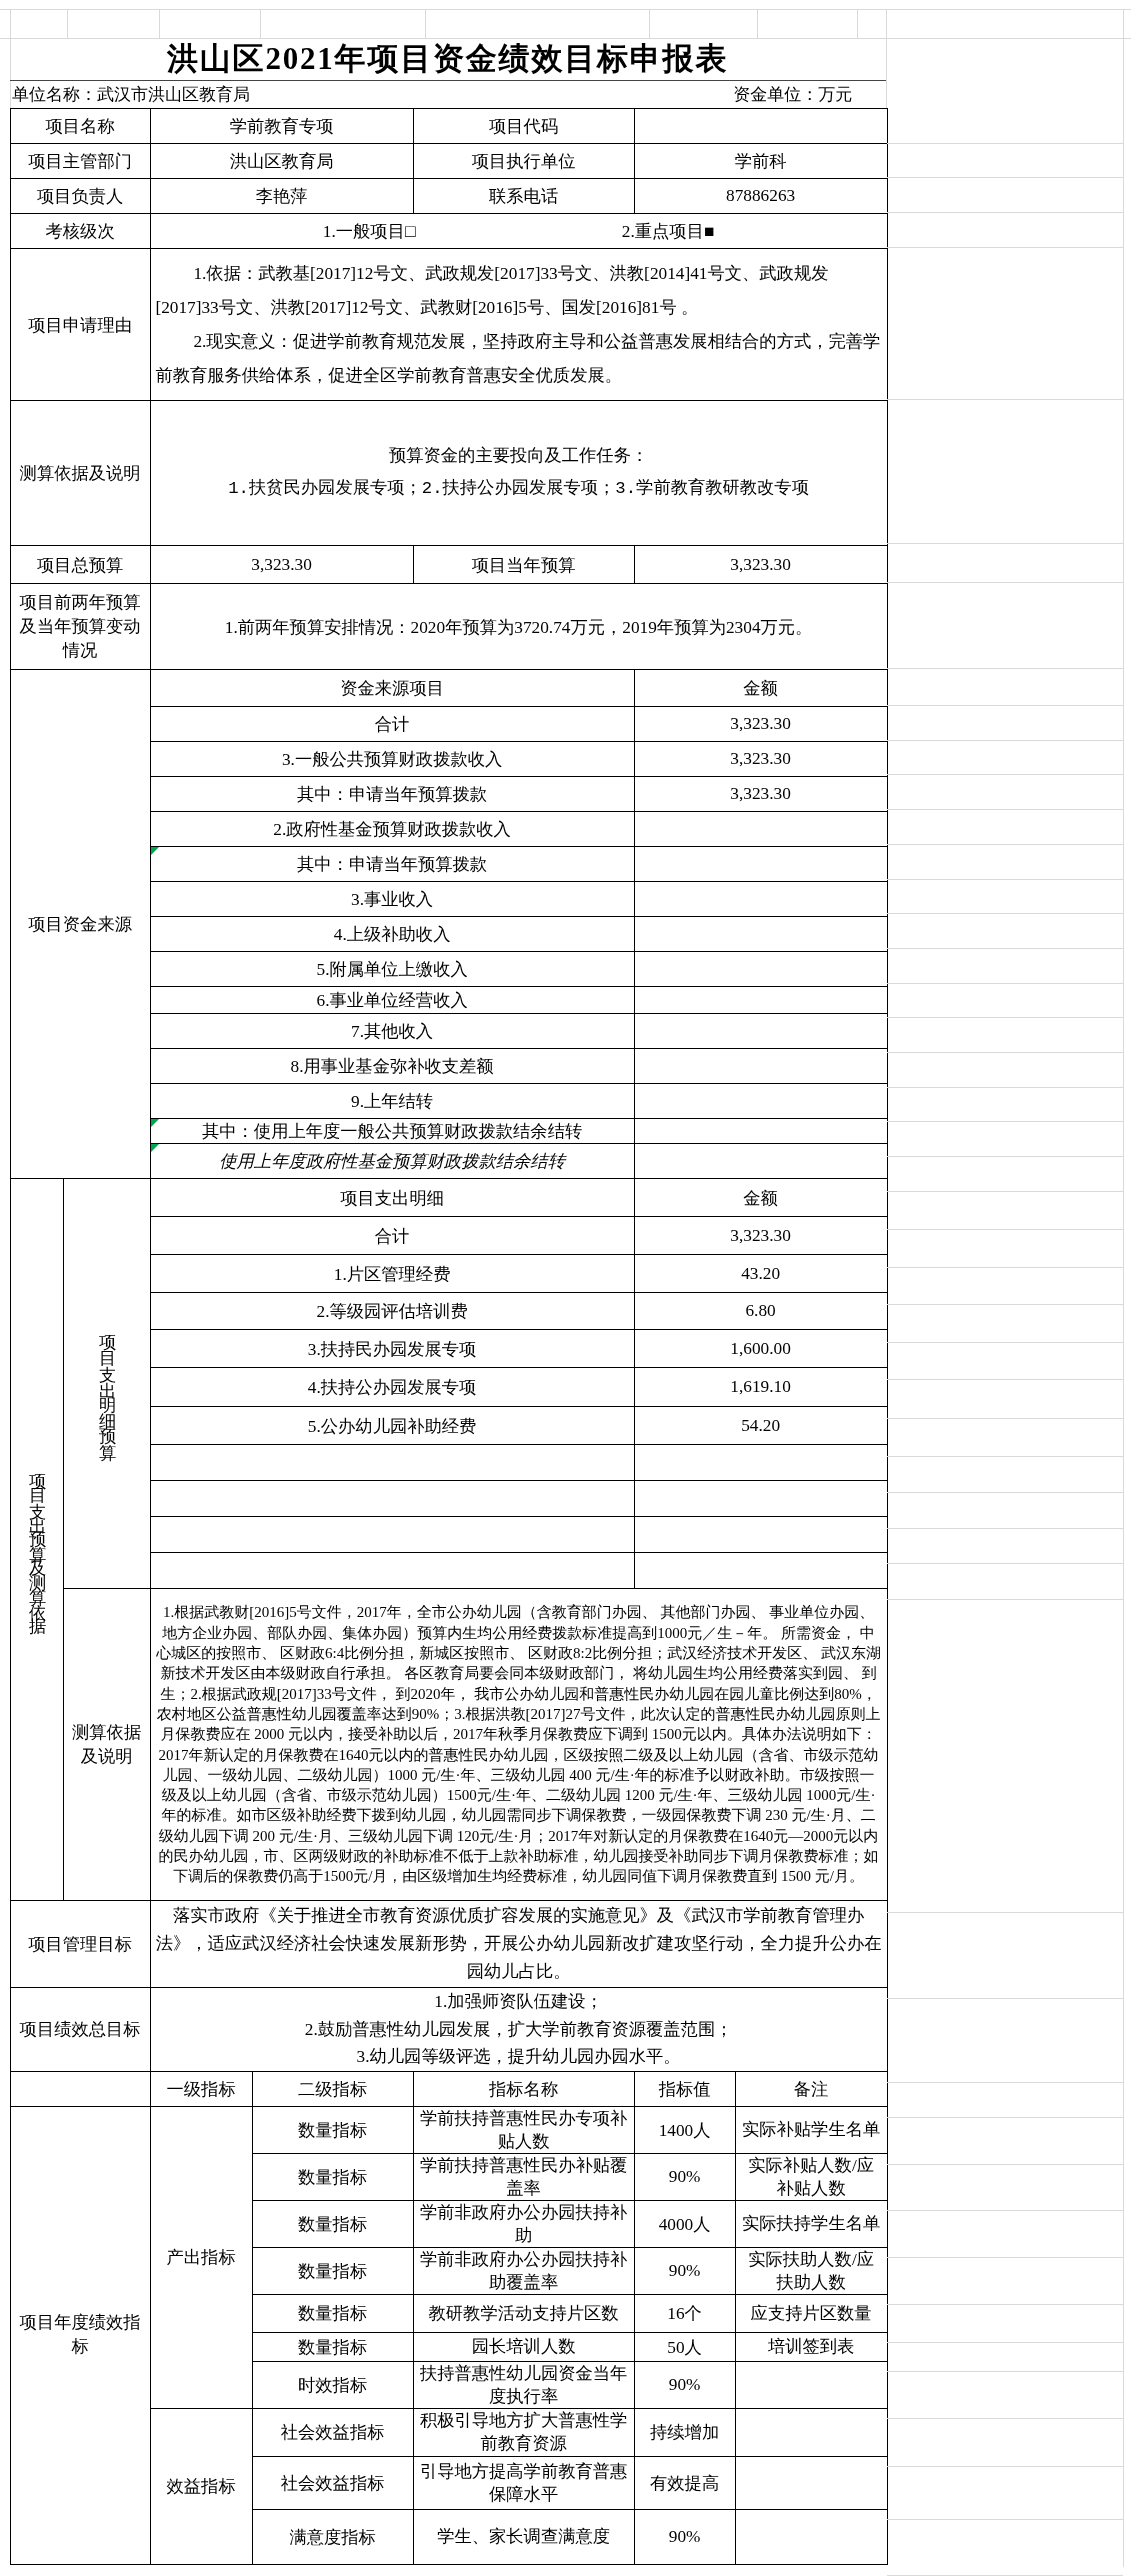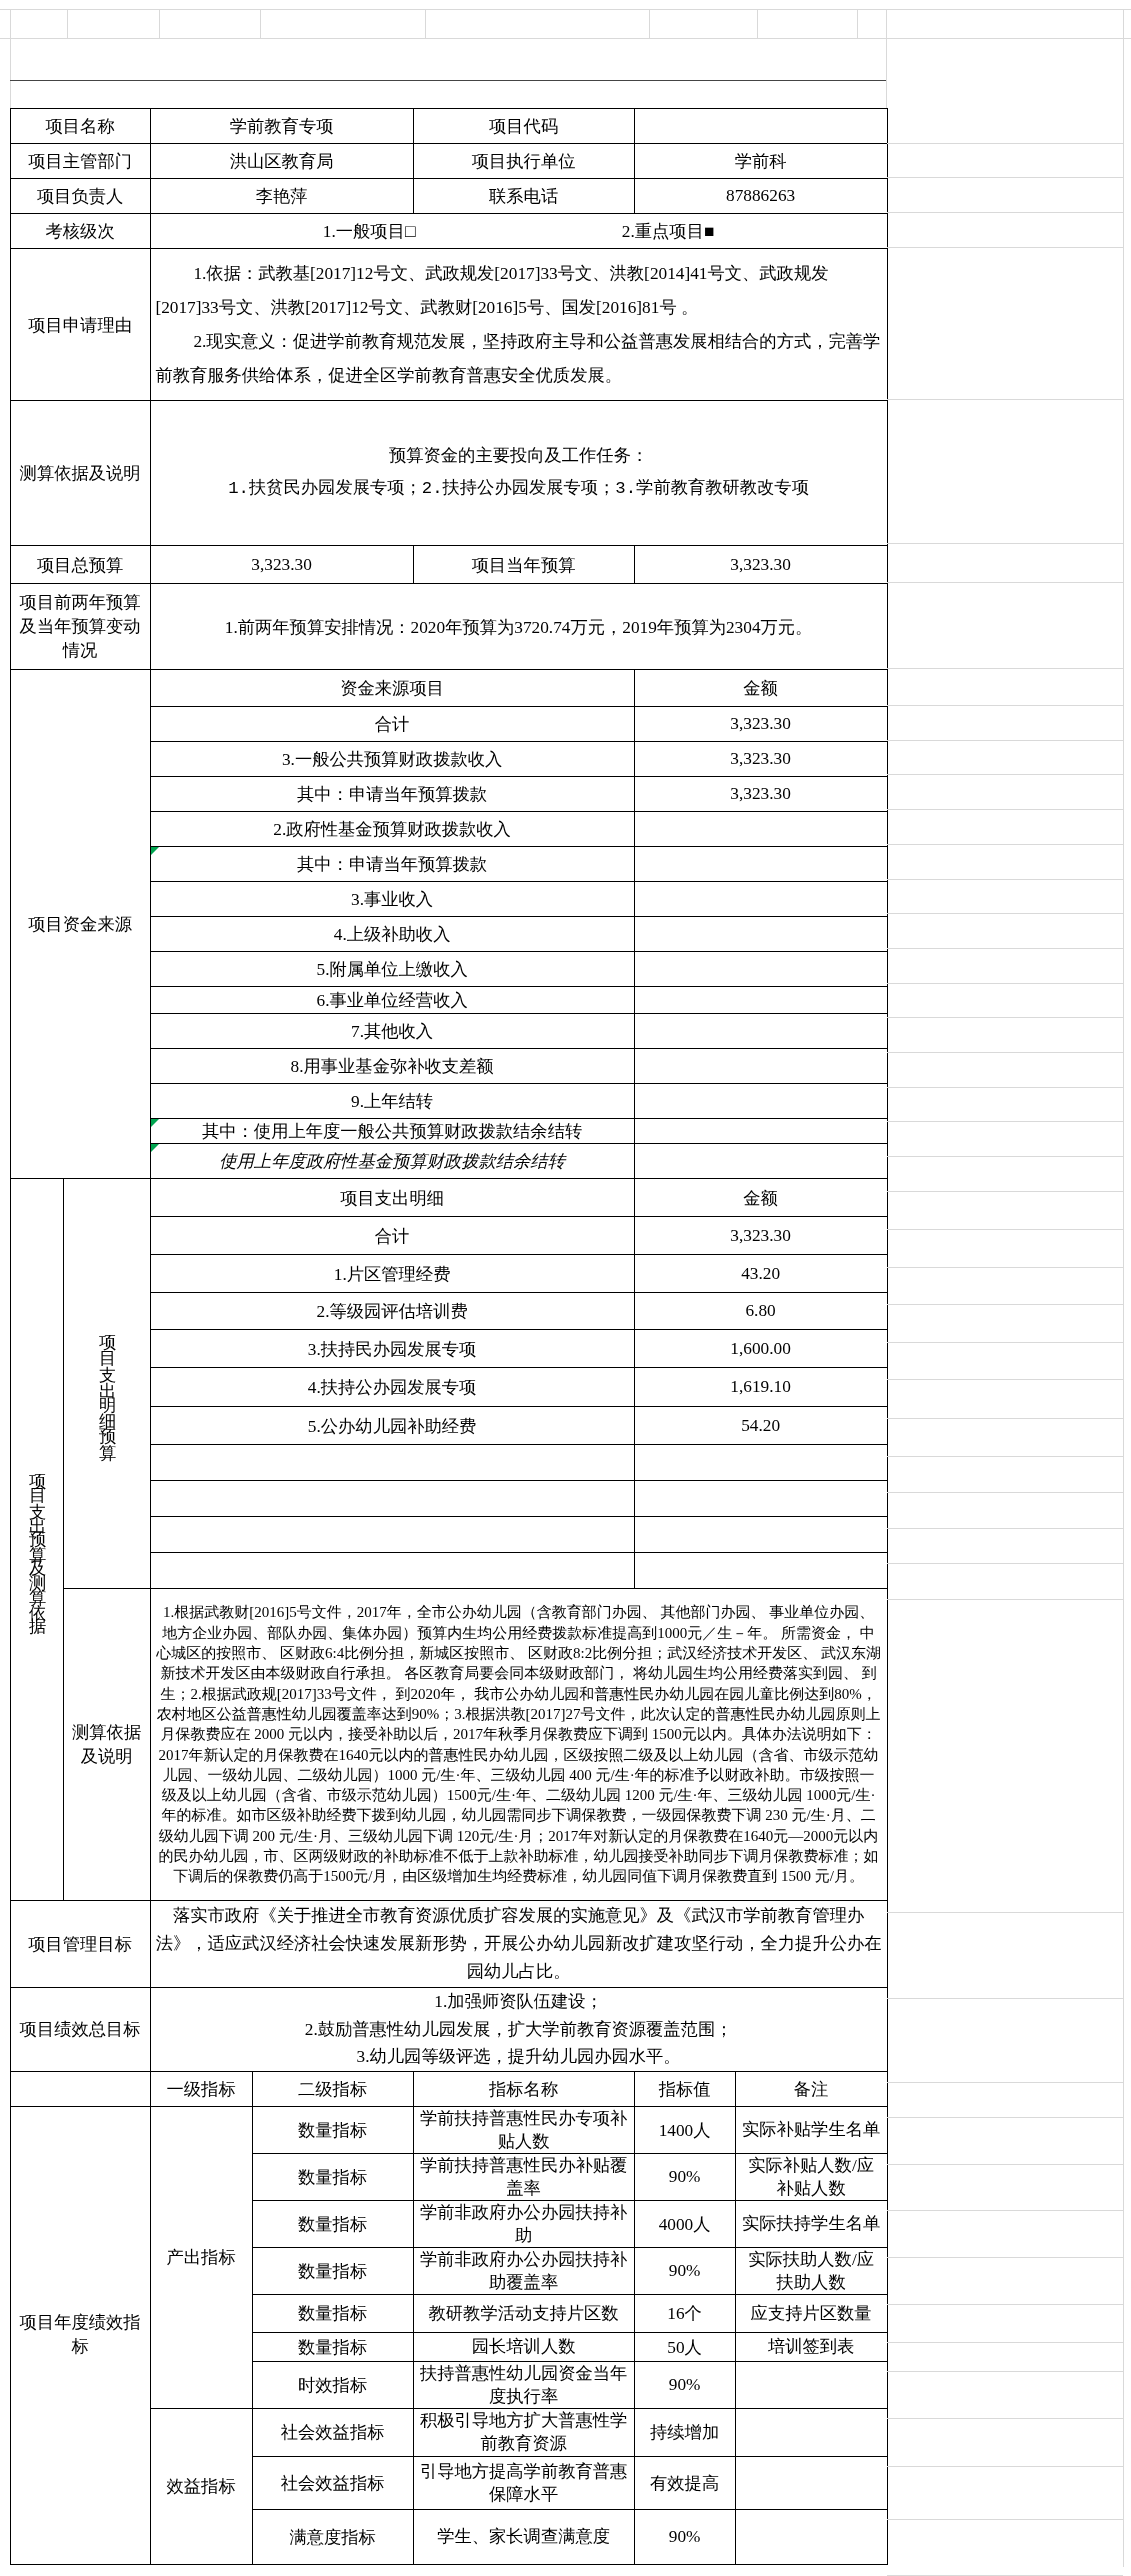--- a/index.html
+++ b/index.html
@@ -87,20 +87,25 @@
   <div class="vfaint" style="left:260px;top:9px;height:29px;"></div>
   <div class="vfaint" style="left:425px;top:9px;height:29px;"></div>
   <div class="vfaint" style="left:649px;top:9px;height:29px;"></div>
   <div class="vfaint" style="left:757px;top:9px;height:29px;"></div>
   <div class="vfaint" style="left:857px;top:9px;height:29px;"></div>
   <div class="vfaint" style="left:886px;top:9px;height:99px;"></div>
   <div class="vfaint" style="left:1123px;top:9px;height:2558px;"></div>
   <div class="vfaint" style="left:9.6px;top:38px;height:70px;"></div>
   <div class="titleline" style="top:80px;"></div>
 
+  <div id="page-title">洪山区2021年项目资金绩效目标申报表</div>
+  <div id="unit-row">
+    <span class="leftu">单位名称：武汉市洪山区教育局</span>
+    <span class="right">资金单位：万元</span>
+  </div>
 
   <table id="main-table">
     <colgroup>
       <col style="width:53px">
         <col style="width:87px">
         <col style="width:102px">
       <col style="width:161px">
         <col style="width:221px">
         <col style="width:101px">
         <col style="width:152px">

